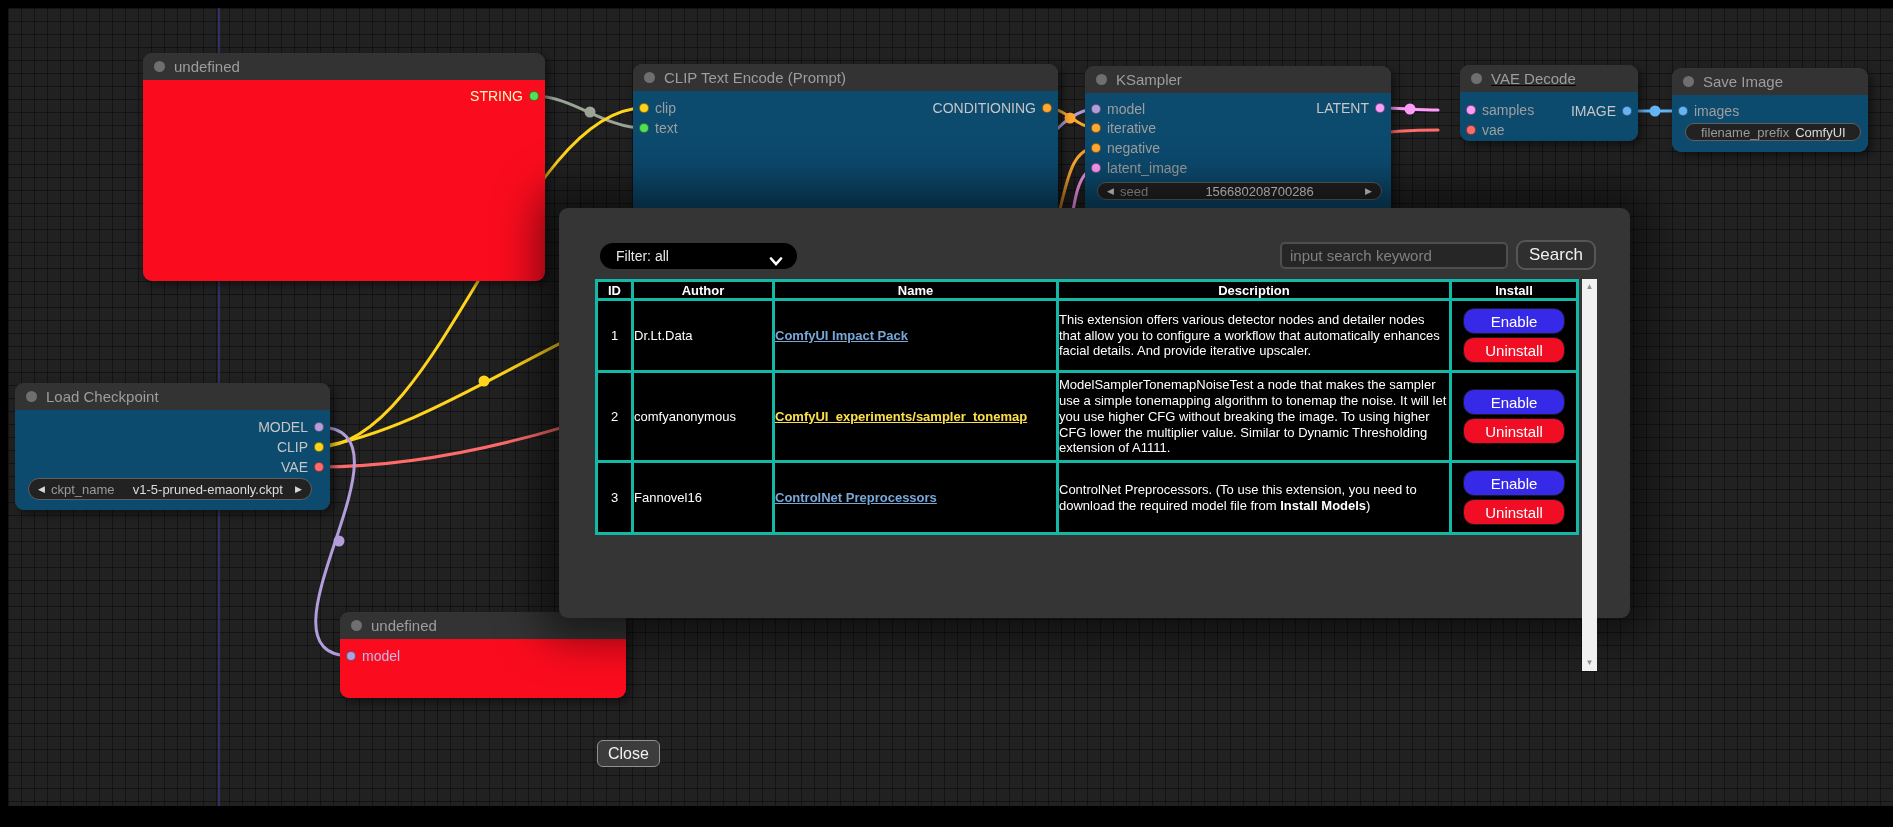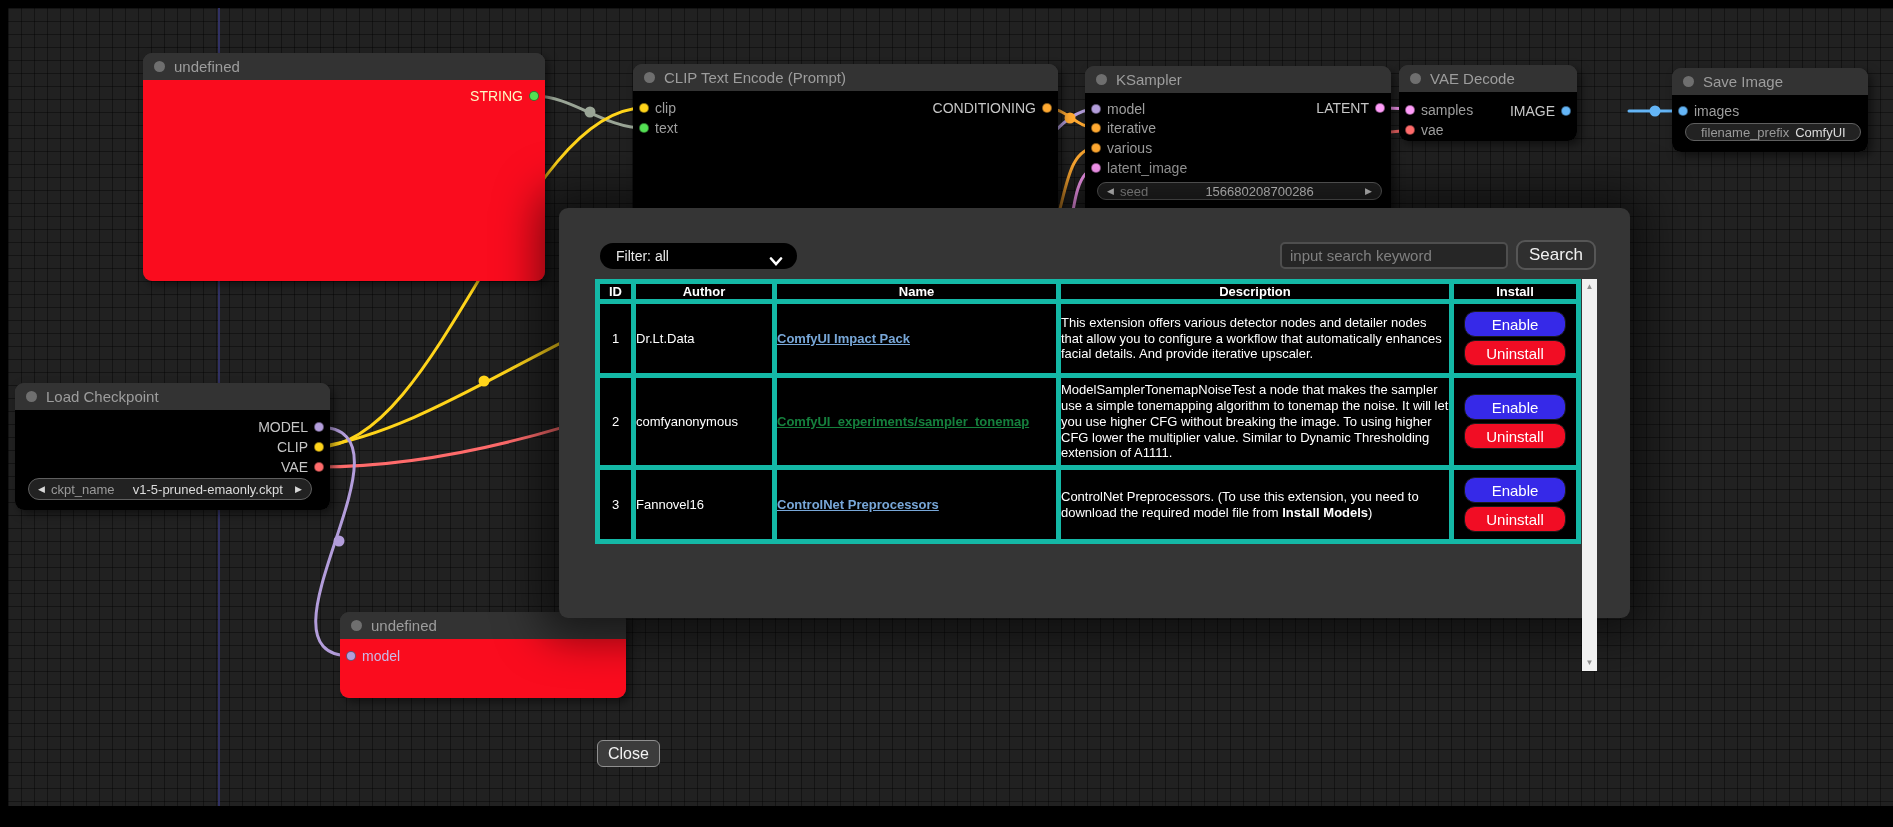--- a/index.html
+++ b/index.html
@@ -23,21 +23,21 @@
   .strip { position:absolute; background:#000; z-index:4; }
   .strip.top { left:0; top:0; width:100%; height:8px; }
   .strip.left { left:0; top:0; width:8px; height:100%; }
   .strip.bottom { left:0; bottom:0; width:100%; height:21px; }
 
   
   .node { position:absolute; border-radius:9px; box-shadow:4px 4px 10px rgba(0,0,0,.5); background:#353535; }
   .node-header { position:relative; height:27px; background:#333333; border-radius:9px 9px 0 0;
     display:flex; align-items:center; padding-left:31px; color:#9d9d9d; font-size:15px; }
   .node-dot { position:absolute; left:11px; top:8px; width:11px; height:11px; border-radius:50%; background:#6f6f6f; }
-  .node-body { position:absolute; left:0; right:0; top:27px; bottom:0; border-radius:0 0 9px 9px; background:#000000; }
+  .node-body { position:absolute; left:0; right:0; top:27px; bottom:0; border-radius:0 0 9px 9px; background:#0c4a6e; }
   .node-body.error { background:#fa0c1e; }
   .port { position:absolute; width:10px; height:10px; border-radius:50%; border:1px solid rgba(0,0,0,.45); }
   .port.in  { left:6px; }
   .port.out { right:6px; }
   .port-label { position:absolute; font-size:14px; white-space:nowrap; }
   .port-label.in  { left:22px; color:#9e9e9e; }
   .port-label.out { right:22px; color:#c6c6c6; text-align:right; }
   .widget { position:absolute; background:#222; border:1px solid #5f5f5f; border-radius:12px;
     display:flex; align-items:center; padding:0 9px; font-size:13px; }
   .warrow { color:#d8d8d8; font-size:9px; line-height:1; }
@@ -54,21 +54,21 @@
     border-radius:13px; padding:0 16px; font-size:14px; appearance:none; -webkit-appearance:none; font-family:inherit; }
   .filter-chev { position:absolute; right:14px; top:9px; pointer-events:none; }
   .search-input { position:absolute; left:721px; top:34px; width:228px; height:27px;
     background:#262626; border:2px solid #4e4e4e; border-radius:5px; color:#cfcfcf;
     font-size:15px; padding:0 8px; font-family:inherit; }
   .search-input::placeholder { color:#808080; }
   .search-btn { position:absolute; left:957px; top:32px; height:30px; padding:0 11px;
     background:#2f2f2f; border:2px solid #565656; border-radius:9px; color:#f0f0f0;
     font-size:17px; font-family:inherit; cursor:pointer; }
   table.ext { position:absolute; left:36px; top:71px; width:981px; border-collapse:collapse; table-layout:fixed; }
-  table.ext th, table.ext td { border:5px solid #14b8a6; background:#000; color:#fff; font-size:13px; }
+  table.ext th, table.ext td { border:3px solid #14b8a6; background:#000; color:#fff; font-size:13px; }
   table.ext th { height:19px; padding:0 2px; font-weight:bold; text-align:center; }
   table.ext td { padding:4px 0; vertical-align:middle; line-height:1.22; }
   td.c-id { text-align:center; }
   td.c-author { padding-left:9px; }
   td.c-name { padding-left:8px; }
   td.c-name a { font-weight:bold; text-decoration:underline; font-size:13px; }
   td.c-desc { padding:6px 3px 6px 4px; }
   td.c-install { text-align:center; padding:2px; }
   .row-btn { display:block; margin:3px auto; width:102px; height:26px; border-radius:11px;
     border:1px solid #1a1a1a; color:#fff; font-size:15px; font-family:inherit; cursor:pointer; }
@@ -136,34 +136,34 @@
       <div class="node-header">
         <span class="node-dot"></span>
         <span>KSampler</span>
       </div>
       <div class="node-body">
         <span class="port in" style="top: 11px; background: rgb(179, 157, 219);"></span>
         <span class="port-label in" style="top: 8px;">model</span>
         <span class="port in" style="top: 30px; background: rgb(255, 169, 49);"></span>
         <span class="port-label in" style="top: 27px;">iterative</span>
         <span class="port in" style="top: 50px; background: rgb(255, 169, 49);"></span>
-        <span class="port-label in" style="top: 47px;">various</span>
+        <span class="port-label in" style="top: 47px;">negative</span>
         <span class="port in" style="top: 70px; background: rgb(255, 156, 249);"></span>
         <span class="port-label in" style="top: 67px;">latent_image</span>
         <span class="port out" style="top: 10px; background: rgb(255, 156, 249);"></span>
         <span class="port-label out" style="top: 7px;">LATENT</span>
         <div class="widget" style="top: 89px; left: 12px; right: 9px; height: 18px;">
           <span class="warrow">◀</span>
           <span class="wname">seed</span>
           <span class="wvalue">156680208700286</span>
           <span class="warrow">▶</span>
         </div>
       </div>
     </div>
-    <div class="node" style="left: 1399px; top: 65px; width: 178px; height: 76px;">
+    <div class="node" style="left: 1460px; top: 65px; width: 178px; height: 76px; text-decoration: underline;">
       <div class="node-header">
         <span class="node-dot"></span>
         <span>VAE Decode</span>
       </div>
       <div class="node-body">
         <span class="port in" style="top: 13px; background: rgb(255, 156, 249);"></span>
         <span class="port-label in" style="top: 10px;">samples</span>
         <span class="port in" style="top: 33px; background: rgb(255, 107, 107);"></span>
         <span class="port-label in" style="top: 30px;">vae</span>
         <span class="port out" style="top: 14px; background: rgb(100, 181, 246);"></span>
@@ -258,21 +258,21 @@
           <td class="c-name"><a class="ext-link" href="#" style="color: rgb(120, 167, 216);">ComfyUI Impact Pack</a></td>
           <td class="c-desc">This extension offers various detector nodes and detailer nodes that allow you to configure a workflow that automatically enhances facial details. And provide iterative upscaler.</td>
           <td class="c-install">
             <button class="row-btn" style="background: rgb(54, 41, 232);">Enable</button>
             <button class="row-btn" style="background: rgb(241, 13, 36);">Uninstall</button>
           </td>
         </tr>
         <tr>
           <td class="c-id">2</td>
           <td class="c-author">comfyanonymous</td>
-          <td class="c-name"><a class="ext-link" href="#" style="color: #15803d;">ComfyUI_experiments/sampler_tonemap</a></td>
+          <td class="c-name"><a class="ext-link" href="#" style="color: #fde047;">ComfyUI_experiments/sampler_tonemap</a></td>
           <td class="c-desc">ModelSamplerTonemapNoiseTest a node that makes the sampler use a simple tonemapping algorithm to tonemap the noise. It will let you use higher CFG without breaking the image. To using higher CFG lower the multiplier value. Similar to Dynamic Thresholding extension of A1111.</td>
           <td class="c-install">
             <button class="row-btn" style="background: rgb(54, 41, 232);">Enable</button>
             <button class="row-btn" style="background: rgb(241, 13, 36);">Uninstall</button>
           </td>
         </tr>
         <tr>
           <td class="c-id">3</td>
           <td class="c-author">Fannovel16</td>
           <td class="c-name"><a class="ext-link" href="#" style="color: rgb(120, 167, 216);">ControlNet Preprocessors</a></td>

